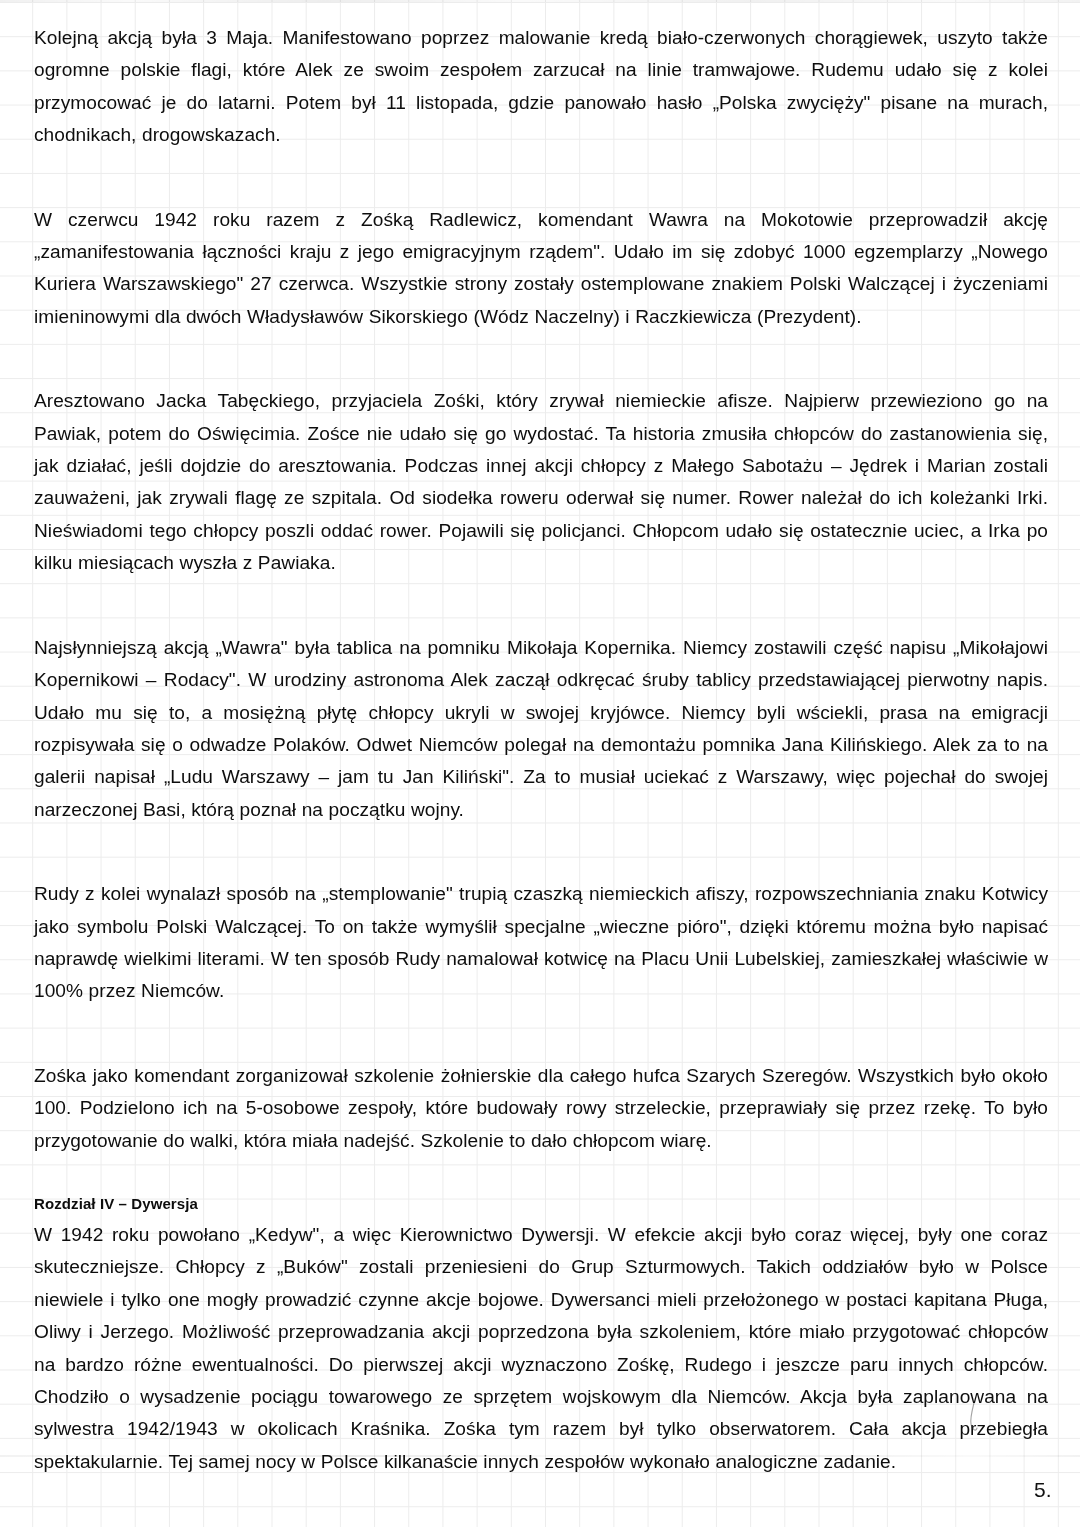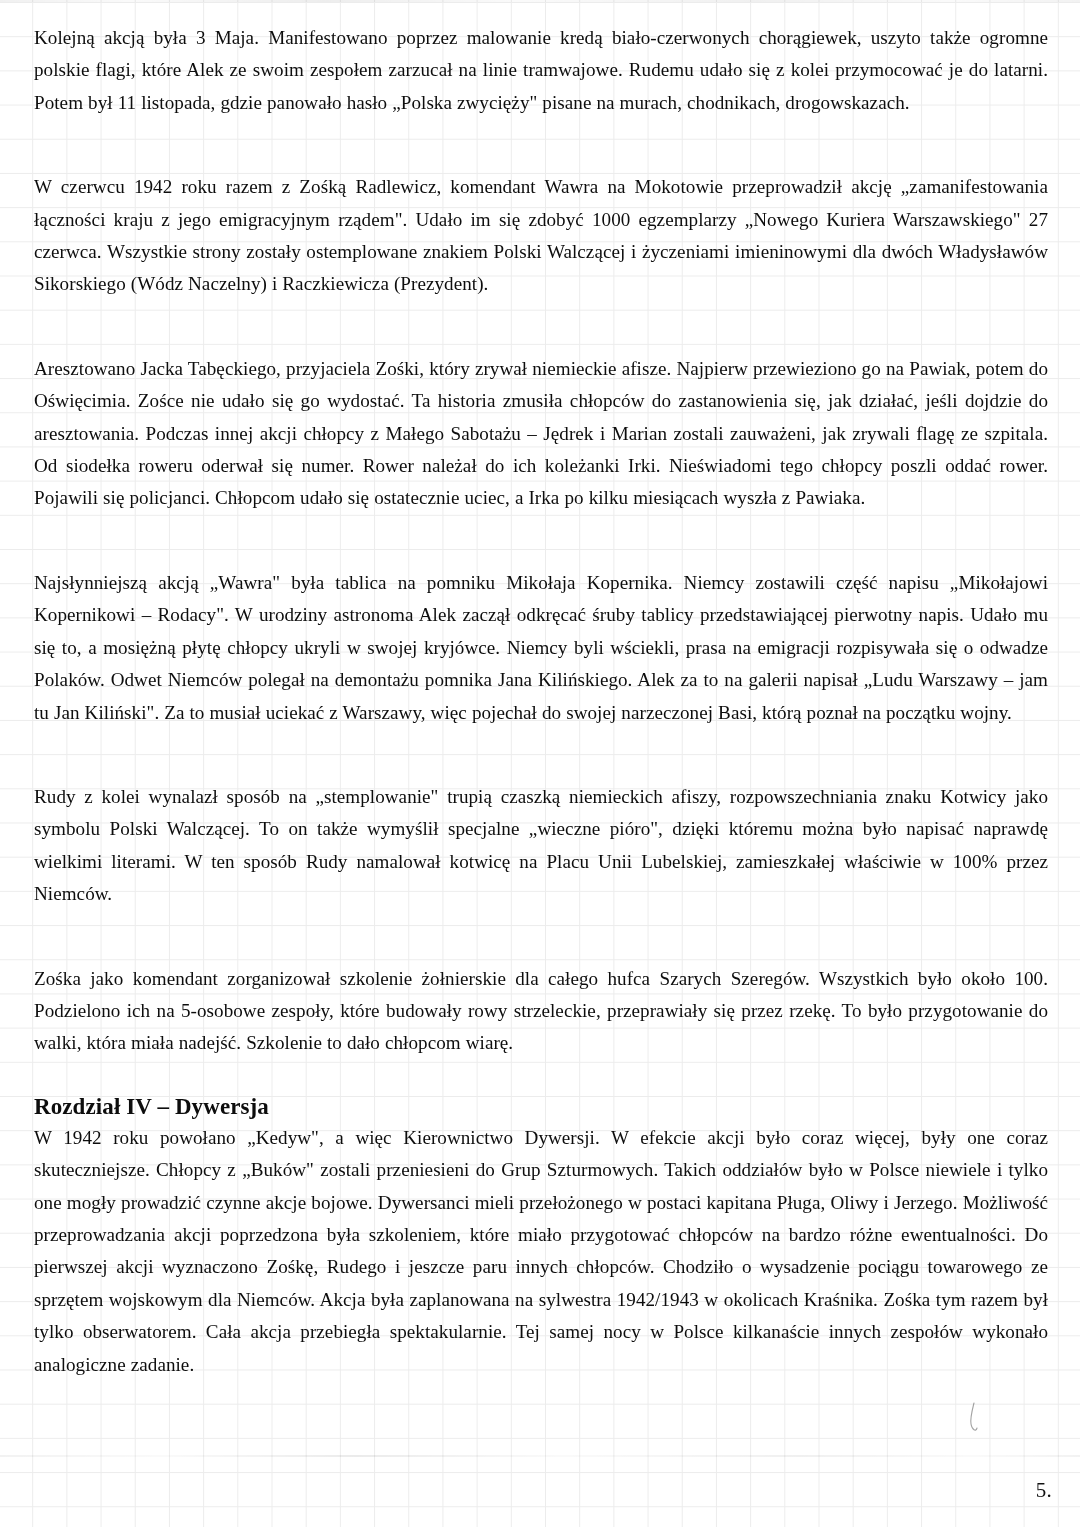--- a/index.html
+++ b/index.html
@@ -12,21 +12,21 @@
     position: relative;
     width: 1080px;
     height: 1527px;
     background-color: #ffffff;
     background-image:
       linear-gradient(to right, #ececec 1.4px, transparent 1.4px),
       linear-gradient(to bottom, #ececec 1.4px, transparent 1.4px);
     background-size: 34.2px 34.2px;
     background-position: -2px 2px;
     overflow: hidden;
-    font-family: Liberation Serif, serif;
+    font-family: Liberation Sans, sans-serif;
   }
 
   
   .scan-edge {
     position: absolute;
     left: 0; right: 0; top: 0;
     height: 2px;
     background: linear-gradient(to right,
       rgba(0,0,0,0.06) 0%, rgba(0,0,0,0.02) 12%,
       rgba(0,0,0,0.07) 30%, rgba(0,0,0,0.02) 48%,
@@ -64,21 +64,21 @@
     word-spacing: 0.2px;
     -webkit-font-smoothing: antialiased;
   }
 
   p.para.gap { margin-top: 52px; }
   p.para.gap-small { margin-top: 0px; }
 
   h2.section-heading {
     margin: 32px 0 0 0;
     color: #0d0d0d;
-    font-size: 23px;
+    font-size: 15px;
     line-height: 30px;
     font-weight: bold;
     text-align: left;
     letter-spacing: 0.1px;
   }
 
   
 
   .page-number {
     position: absolute;

